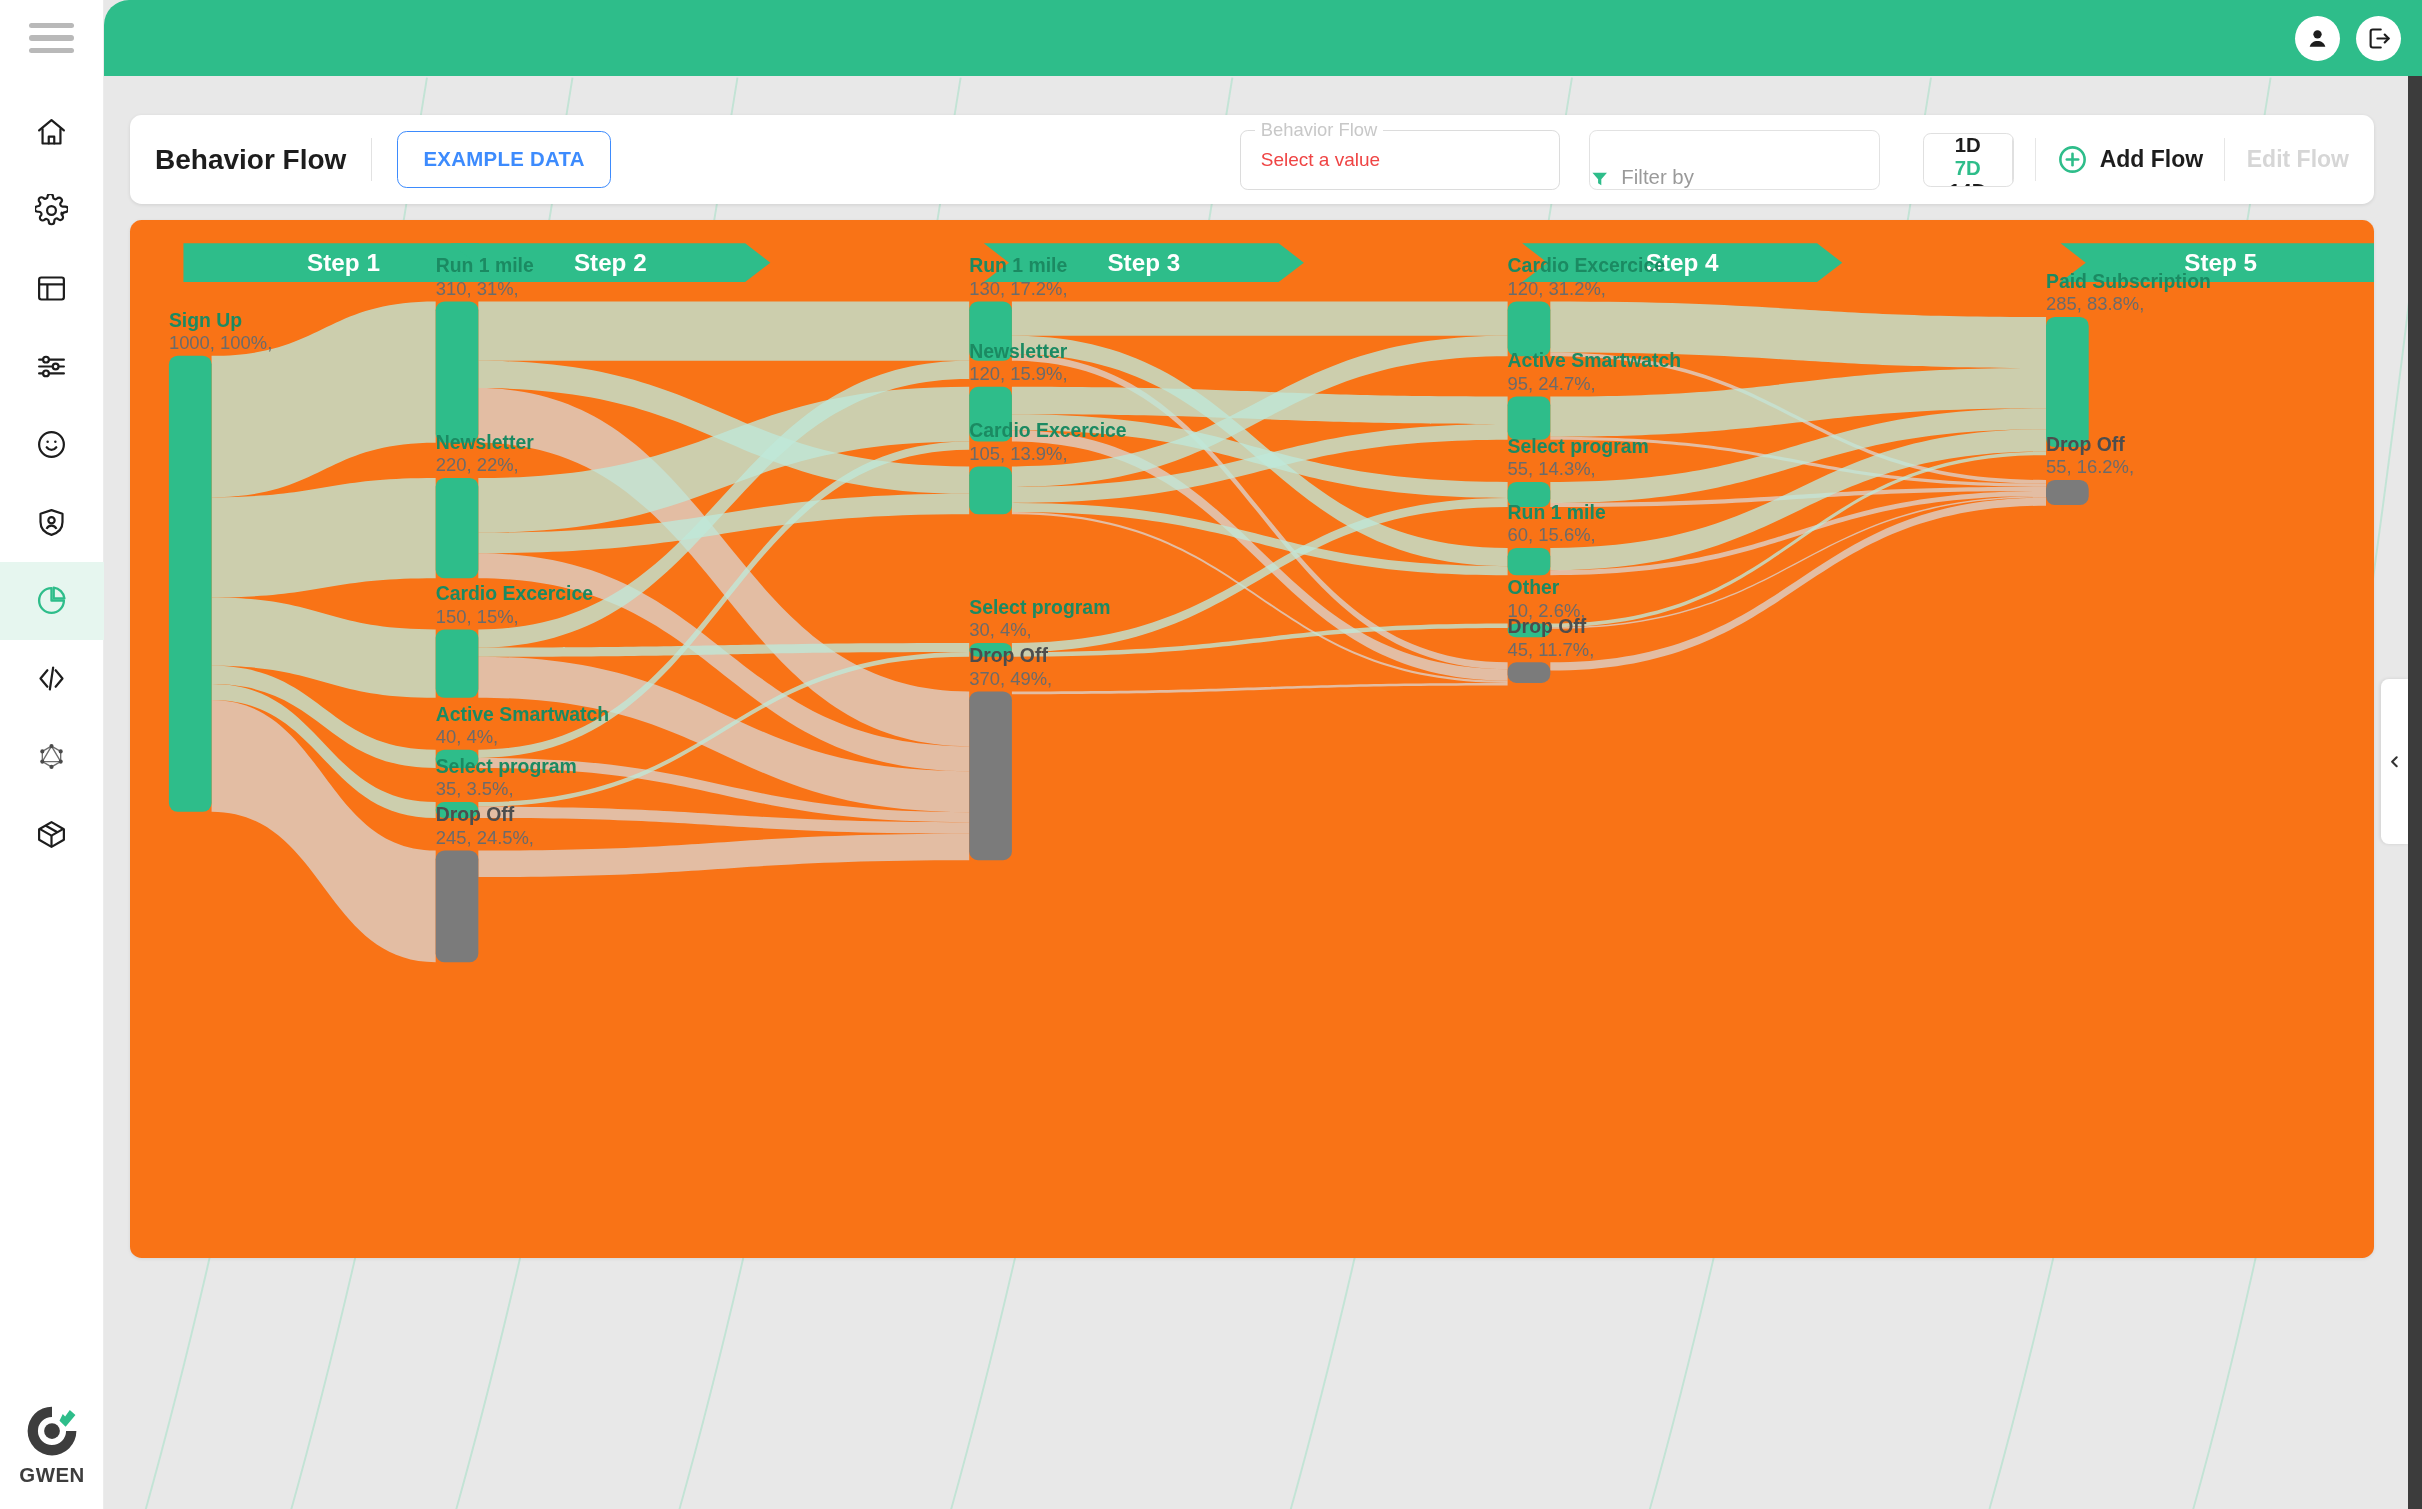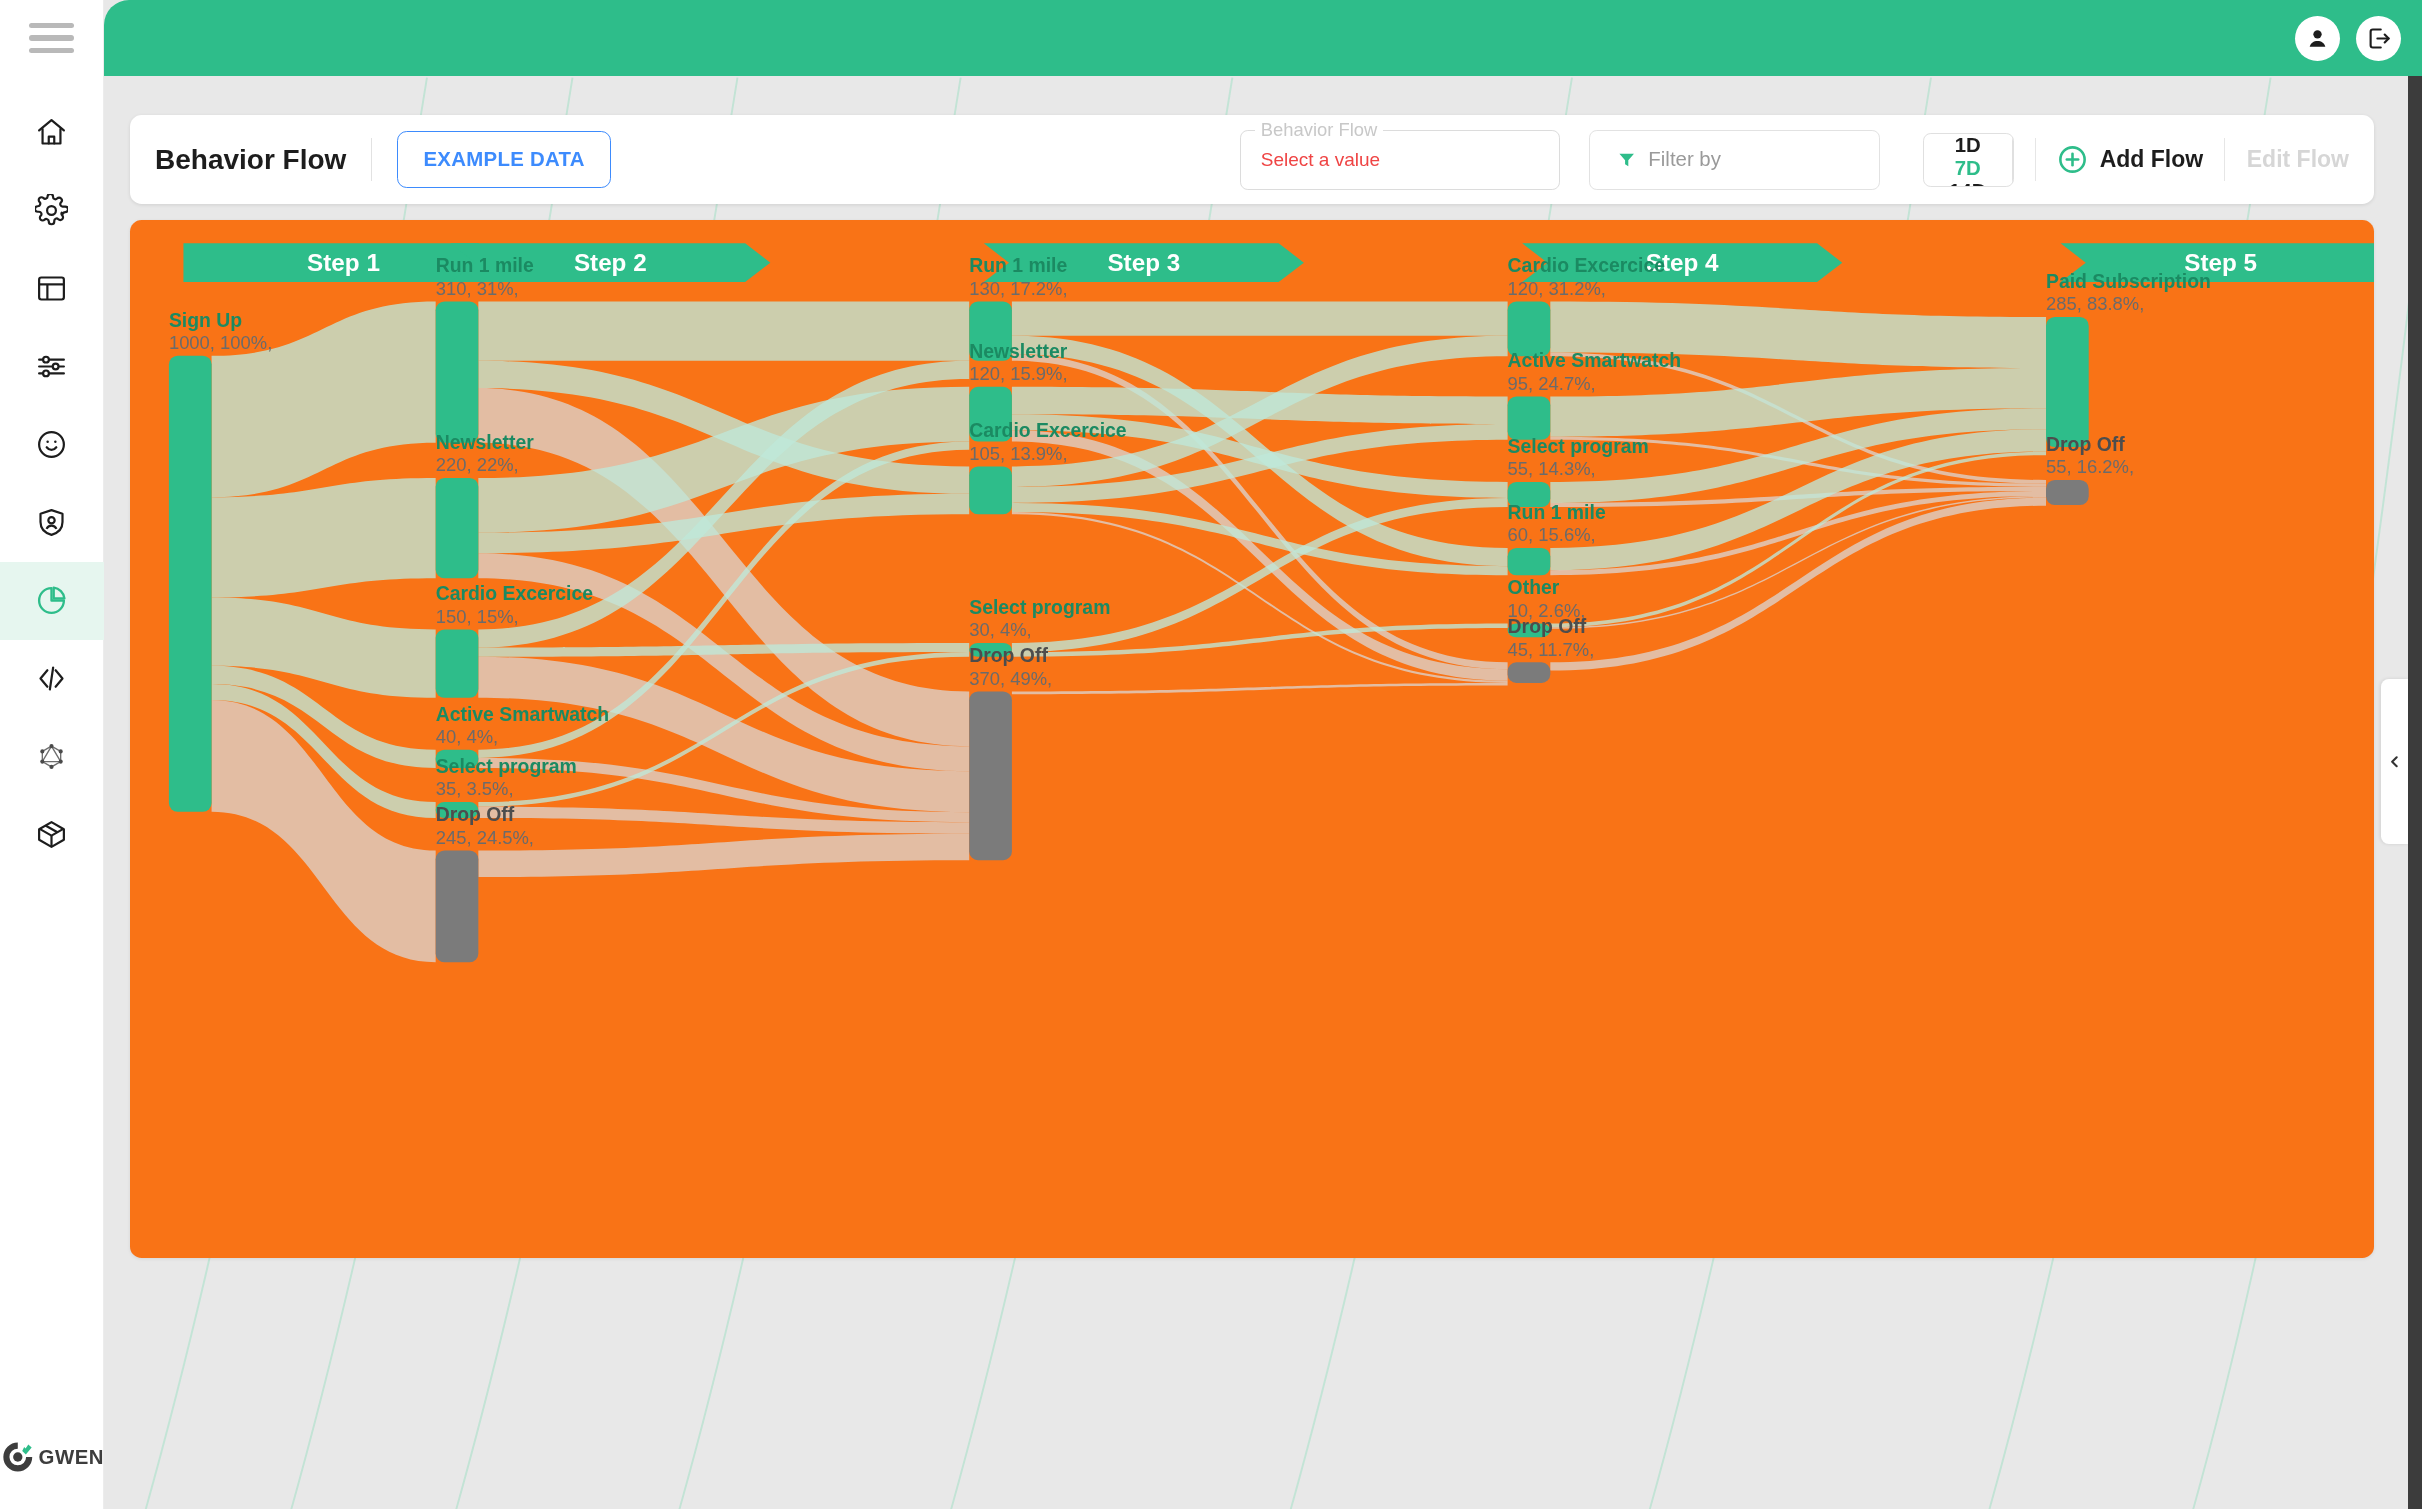--- a/index.html
+++ b/index.html
@@ -31,21 +31,21 @@
   .rail-items { display:flex; flex-direction:column; width:104px; margin-top: 17.5px; }
   .rail-item {
     width: 104px; height: 78px;
     display:flex; align-items:center; justify-content:center;
     cursor: pointer;
   }
   .rail-item.active { background: #e6f6ef; }
   .rail-item svg { display:block; }
   .rail-logo {
     position:absolute; bottom: 23px; left: 0; width: 104px;
-    display:flex; flex-direction:row; align-items:center; gap: 3px;
+    display:flex; flex-direction:column; align-items:center; gap: 3px;
   }
   .rail-logo .logo-text {
     font-size: 20.4px; font-weight: bold; color:#3d3d3d; letter-spacing:0.5px;
   }
 
   
   .topbar {
     position:absolute; left:104px; top:0; width: 2318px; height: 76px;
     background:#2ebd8a; z-index: 20;
     border-top-left-radius: 25px;
@@ -88,21 +88,21 @@
     background:#fff;
   }
   .field-legend {
     position:absolute; top:-11.6px; left: 13.6px; background:#fff; padding: 0 5.8px;
     font-size: 18.4px; color:#c8c8c8;
   }
   .field-value { font-size: 19px; color:#ef4444; }
 
   .filter-box {
     width: 291px; height: 60px; border:1px solid #e2e2e2; border-radius:7.8px;
-    display:flex; align-items:center; gap: 11.6px; padding-left: 27px;
+    display:flex; align-items:flex-end; gap: 11.6px; 
     background:#fff; cursor:pointer;
   }
   .filter-label { font-size: 20.4px; color:#9a9a9a; }
 
   .seg {
     display:flex; border:1px solid #e0e0e0; border-radius: 7.8px; overflow:hidden;
     height: 54px; background:#fff; margin-left: 15.5px; flex-direction: column;
   }
   .seg > div {
     display:flex; align-items:center; justify-content:center;

